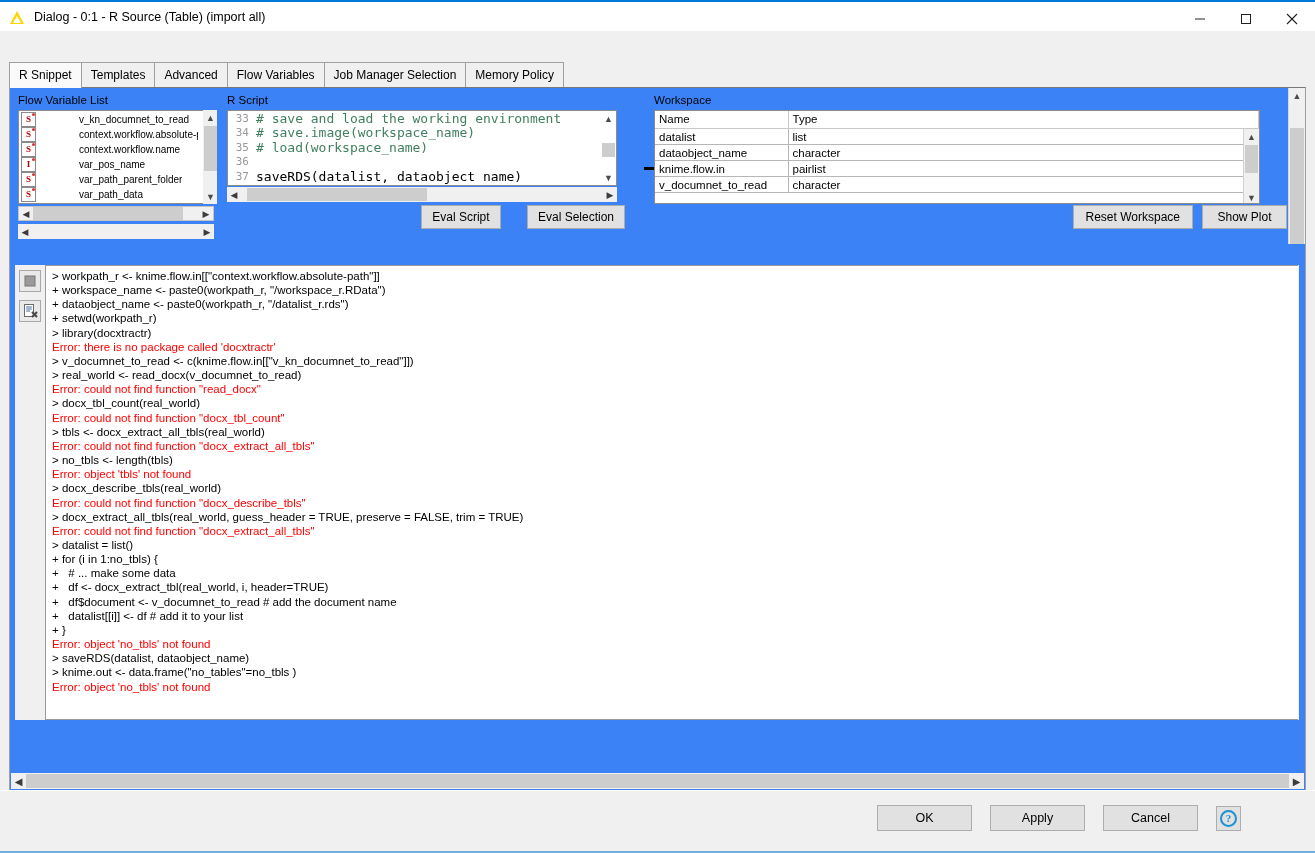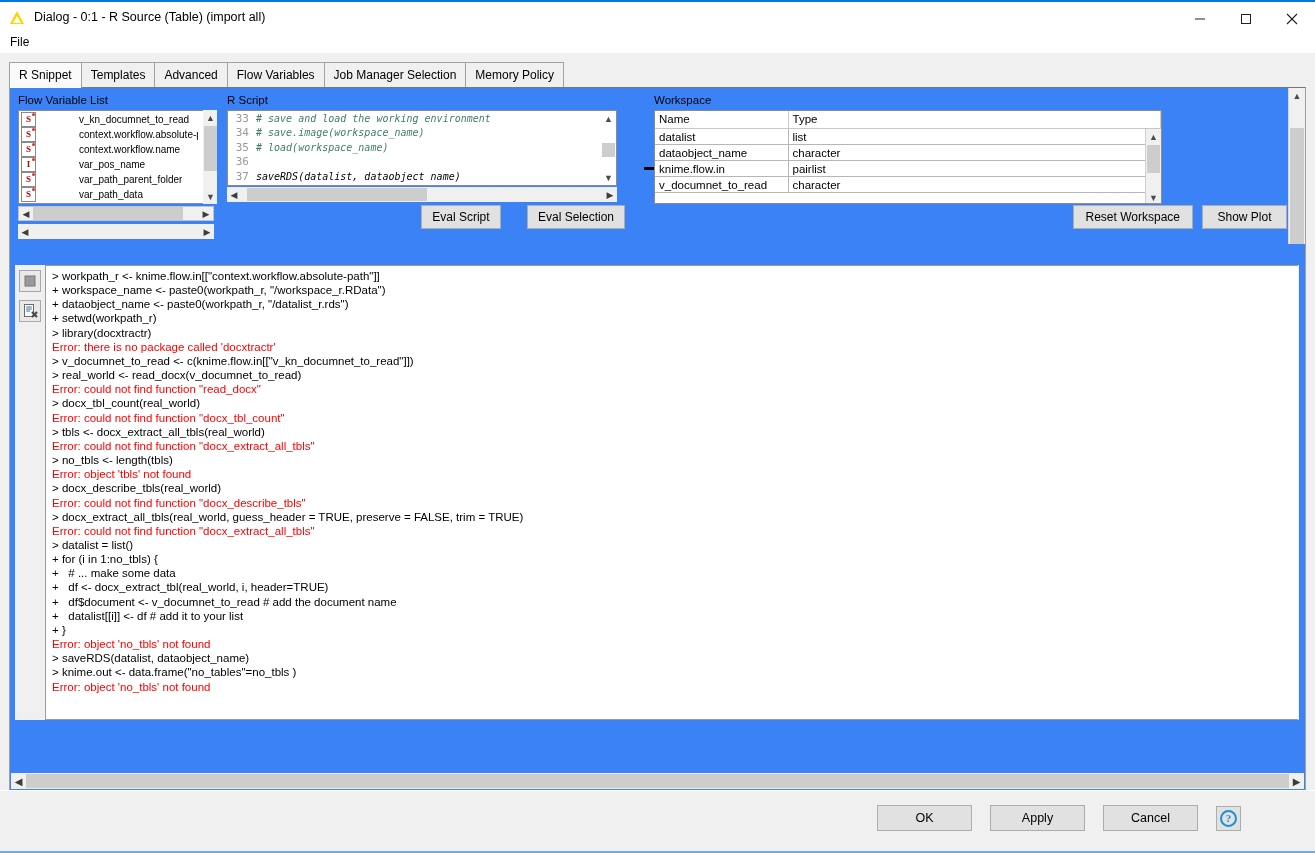--- a/index.html
+++ b/index.html
@@ -264,25 +264,24 @@
     color: #999999;
   }
   .code-area {
     flex: 1;
     padding-top: 1px;
     padding-left: 4px;
     overflow: hidden;
   }
   .code-line {
     font-family: "DejaVu Sans Mono", monospace;
-    font-size: 10px;
+    font-size: 13px;
     line-height: 14.4px;
     white-space: pre;
     color: #000;
-    font-style: italic;
   }
   .c-comment { color: #3f7f5f; }
 
   .editor-vscroll {
     position: absolute;
     right: 0; top: 0;
     width: 15px; height: 100%;
     background: #ffffff;
   }
   .editor-hscroll {
@@ -321,21 +320,21 @@
 
   
   .ws-panel {
     position: absolute;
     left: 639px; top: 3px;
     width: 655px; height: 150px;
   }
   .ws-table-wrap {
     position: absolute;
     left: 5px; top: 19px;
-    width: 508px; height: 94px;
+    width: 606px; height: 94px;
     background: #ffffff;
     border: 1px solid #8c8c8c;
     box-sizing: border-box;
     overflow: hidden;
   }
   table.ws {
     border-collapse: collapse;
     width: 100%;
     table-layout: fixed;
   }
@@ -527,23 +526,20 @@
       </div>
       <div class="win-btn">
         <svg width="12" height="12" viewBox="0 0 12 12">
             <line x1="1" y1="1" x2="11" y2="11" stroke="#202020" stroke-width="1.1"></line>
             <line x1="11" y1="1" x2="1" y2="11" stroke="#202020" stroke-width="1.1"></line>
           </svg>
       </div>
     </div>
   </div>
 
-  <div class="menubar">
-    <div class="menu-item">File</div>
-  </div>
 
   <div class="tabstrip">
     <div class="tabs">
       <div class="tab active">R Snippet</div>
       <div class="tab">Templates</div>
       <div class="tab">Advanced</div>
       <div class="tab">Flow Variables</div>
       <div class="tab">Job Manager Selection</div>
       <div class="tab">Memory Policy</div>
     </div>

